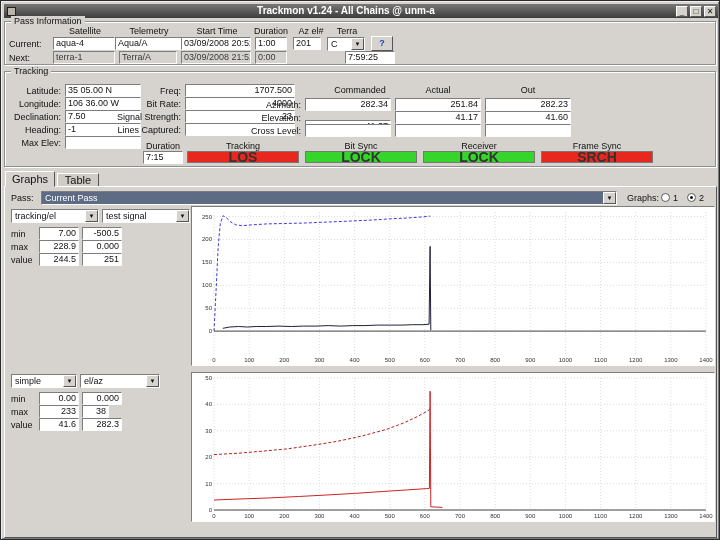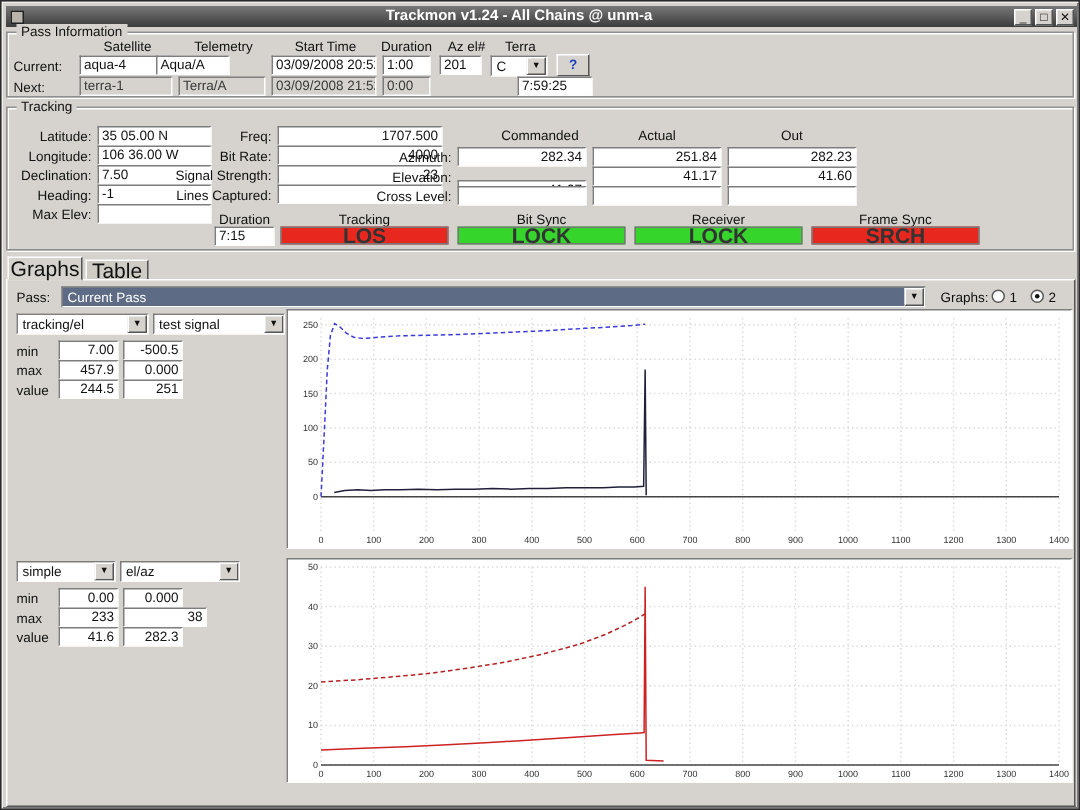--- a/index.html
+++ b/index.html
@@ -51,21 +51,21 @@
 
   .statusbox { position:absolute; height:12px; border:1px solid #777; font-size:14px;
                line-height:11px; text-align:center; color:#333; font-weight:bold; }
 
   .radio { position:absolute; width:9px; height:9px; border-radius:50%;
            background:#fff; border:1px solid #5a5a5a; }
   .radio.checked::after { content:""; position:absolute; left:2px; top:2px;
            width:3px; height:3px; background:#111; border-radius:50%; }
 
   .tab { position:absolute; background:#d6d3ce; border:1px solid;
-         border-color:#fff #555 #d6d3ce #fff; text-align:center; font-size:14px;
+         border-color:#fff #555 #d6d3ce #fff; text-align:center; font-size:11px;
          line-height:14px; }
   .tab.active   { z-index:3; }
   .tab.inactive { background:#cfccc5; line-height:12px; z-index:1;
                   border-bottom:1px solid #8f8f8f; }
 
   .panel { position:absolute; background:#d6d3ce; border:1px solid;
            border-color:#fff #555 #555 #fff; z-index:2;padding-left:24px; }
 
   .chartbox { position:absolute; background:#fff; border:1px solid;
               border-color:#7d7d7d #fdfdfd #fdfdfd #7d7d7d; }
@@ -92,21 +92,21 @@
 
     <span class="lbl ctr" style="left:48px;top:4px;width:64px">Satellite</span>
     <span class="lbl ctr" style="left:114px;top:4px;width:60px">Telemetry</span>
     <span class="lbl ctr" style="left:176px;top:4px;width:72px">Start Time</span>
     <span class="lbl ctr" style="left:248px;top:4px;width:36px">Duration</span>
     <span class="lbl ctr" style="left:290px;top:4px;width:32px">Az el#</span>
     <span class="lbl ctr" style="left:324px;top:4px;width:36px">Terra</span>
 
     <span class="lbl" style="left:4px;top:17px">Current:</span>
     <div class="field" style="left:48px;top:15px;width:62px">aqua-4</div>
-    <div class="field" style="left:99px;top:15px;width:49px">Aqua/A</div>
+    <div class="field" style="left:110px;top:15px;width:72px">Aqua/A</div>
     <div class="field" style="left:176px;top:15px;width:70px">03/09/2008 20:52:10</div>
     <div class="field" style="left:250px;top:15px;width:32px">1:00</div>
     <div class="field" style="left:288px;top:15px;width:28px">201</div>
     <div class="combo" style="left:322px;top:15px;width:38px">
       <span>C</span>
       <span class="arrowbtn">▼</span>
     </div>
     <div class="btn" style="left:366px;top:14px;width:22px;height:15px;line-height:13px">
       <span class="helpglyph">?</span>
     </div>
@@ -198,21 +198,21 @@
       <span class="arrowbtn">▼</span>
     </div>
     <div class="combo" style="left:97px;top:22px;width:88px">
       <span>test signal</span>
       <span class="arrowbtn">▼</span>
     </div>
     <span class="lbl" style="left:6px;top:42px">min</span>
     <div class="field rt" style="left:34px;top:40px;width:40px">7.00</div>
     <div class="field rt" style="left:77px;top:40px;width:40px">-500.5</div>
     <span class="lbl" style="left:6px;top:55px">max</span>
-    <div class="field rt" style="left:34px;top:53px;width:40px">457.9</div>
+    <div class="field rt" style="left:34px;top:53px;width:40px">228.9</div>
     <div class="field rt" style="left:77px;top:53px;width:40px">0.000</div>
     <span class="lbl" style="left:6px;top:68px">value</span>
     <div class="field rt" style="left:34px;top:66px;width:40px">244.5</div>
     <div class="field rt" style="left:77px;top:66px;width:40px">251</div>
 
     <div class="chartbox" style="left:186px;top:19px;width:524px;height:160px">
       <svg id="chart-top" width="522" height="158">
           <line x1="22" y1="5" x2="22" y2="147" stroke="#dcdcdc" stroke-dasharray="1,2"></line>
           <text x="22" y="155" font-size="6" text-anchor="middle" fill="#333">0</text>
           <line x1="57.14285714285714" y1="5" x2="57.14285714285714" y2="147" stroke="#dcdcdc" stroke-dasharray="1,2"></line>
@@ -267,21 +267,21 @@
     </div>
     <div class="combo" style="left:75px;top:187px;width:80px">
       <span>el/az</span>
       <span class="arrowbtn">▼</span>
     </div>
     <span class="lbl" style="left:6px;top:207px">min</span>
     <div class="field rt" style="left:34px;top:205px;width:40px">0.00</div>
     <div class="field rt" style="left:77px;top:205px;width:40px">0.000</div>
     <span class="lbl" style="left:6px;top:220px">max</span>
     <div class="field rt" style="left:34px;top:218px;width:40px">233</div>
-    <div class="field rt" style="left:77px;top:218px;width:56px">38</div>
+    <div class="field rt" style="left:77px;top:218px;width:27px">38</div>
     <span class="lbl" style="left:6px;top:233px">value</span>
     <div class="field rt" style="left:34px;top:231px;width:40px">41.6</div>
     <div class="field rt" style="left:77px;top:231px;width:40px">282.3</div>
 
     <div class="chartbox" style="left:186px;top:185px;width:524px;height:150px">
       <svg id="chart-bottom" width="522" height="148">
           <line x1="22" y1="5" x2="22" y2="137" stroke="#dcdcdc" stroke-dasharray="1,2"></line>
           <text x="22" y="145" font-size="6" text-anchor="middle" fill="#333">0</text>
           <line x1="57.14285714285714" y1="5" x2="57.14285714285714" y2="137" stroke="#dcdcdc" stroke-dasharray="1,2"></line>
           <text x="57.14285714285714" y="145" font-size="6" text-anchor="middle" fill="#333">100</text>

